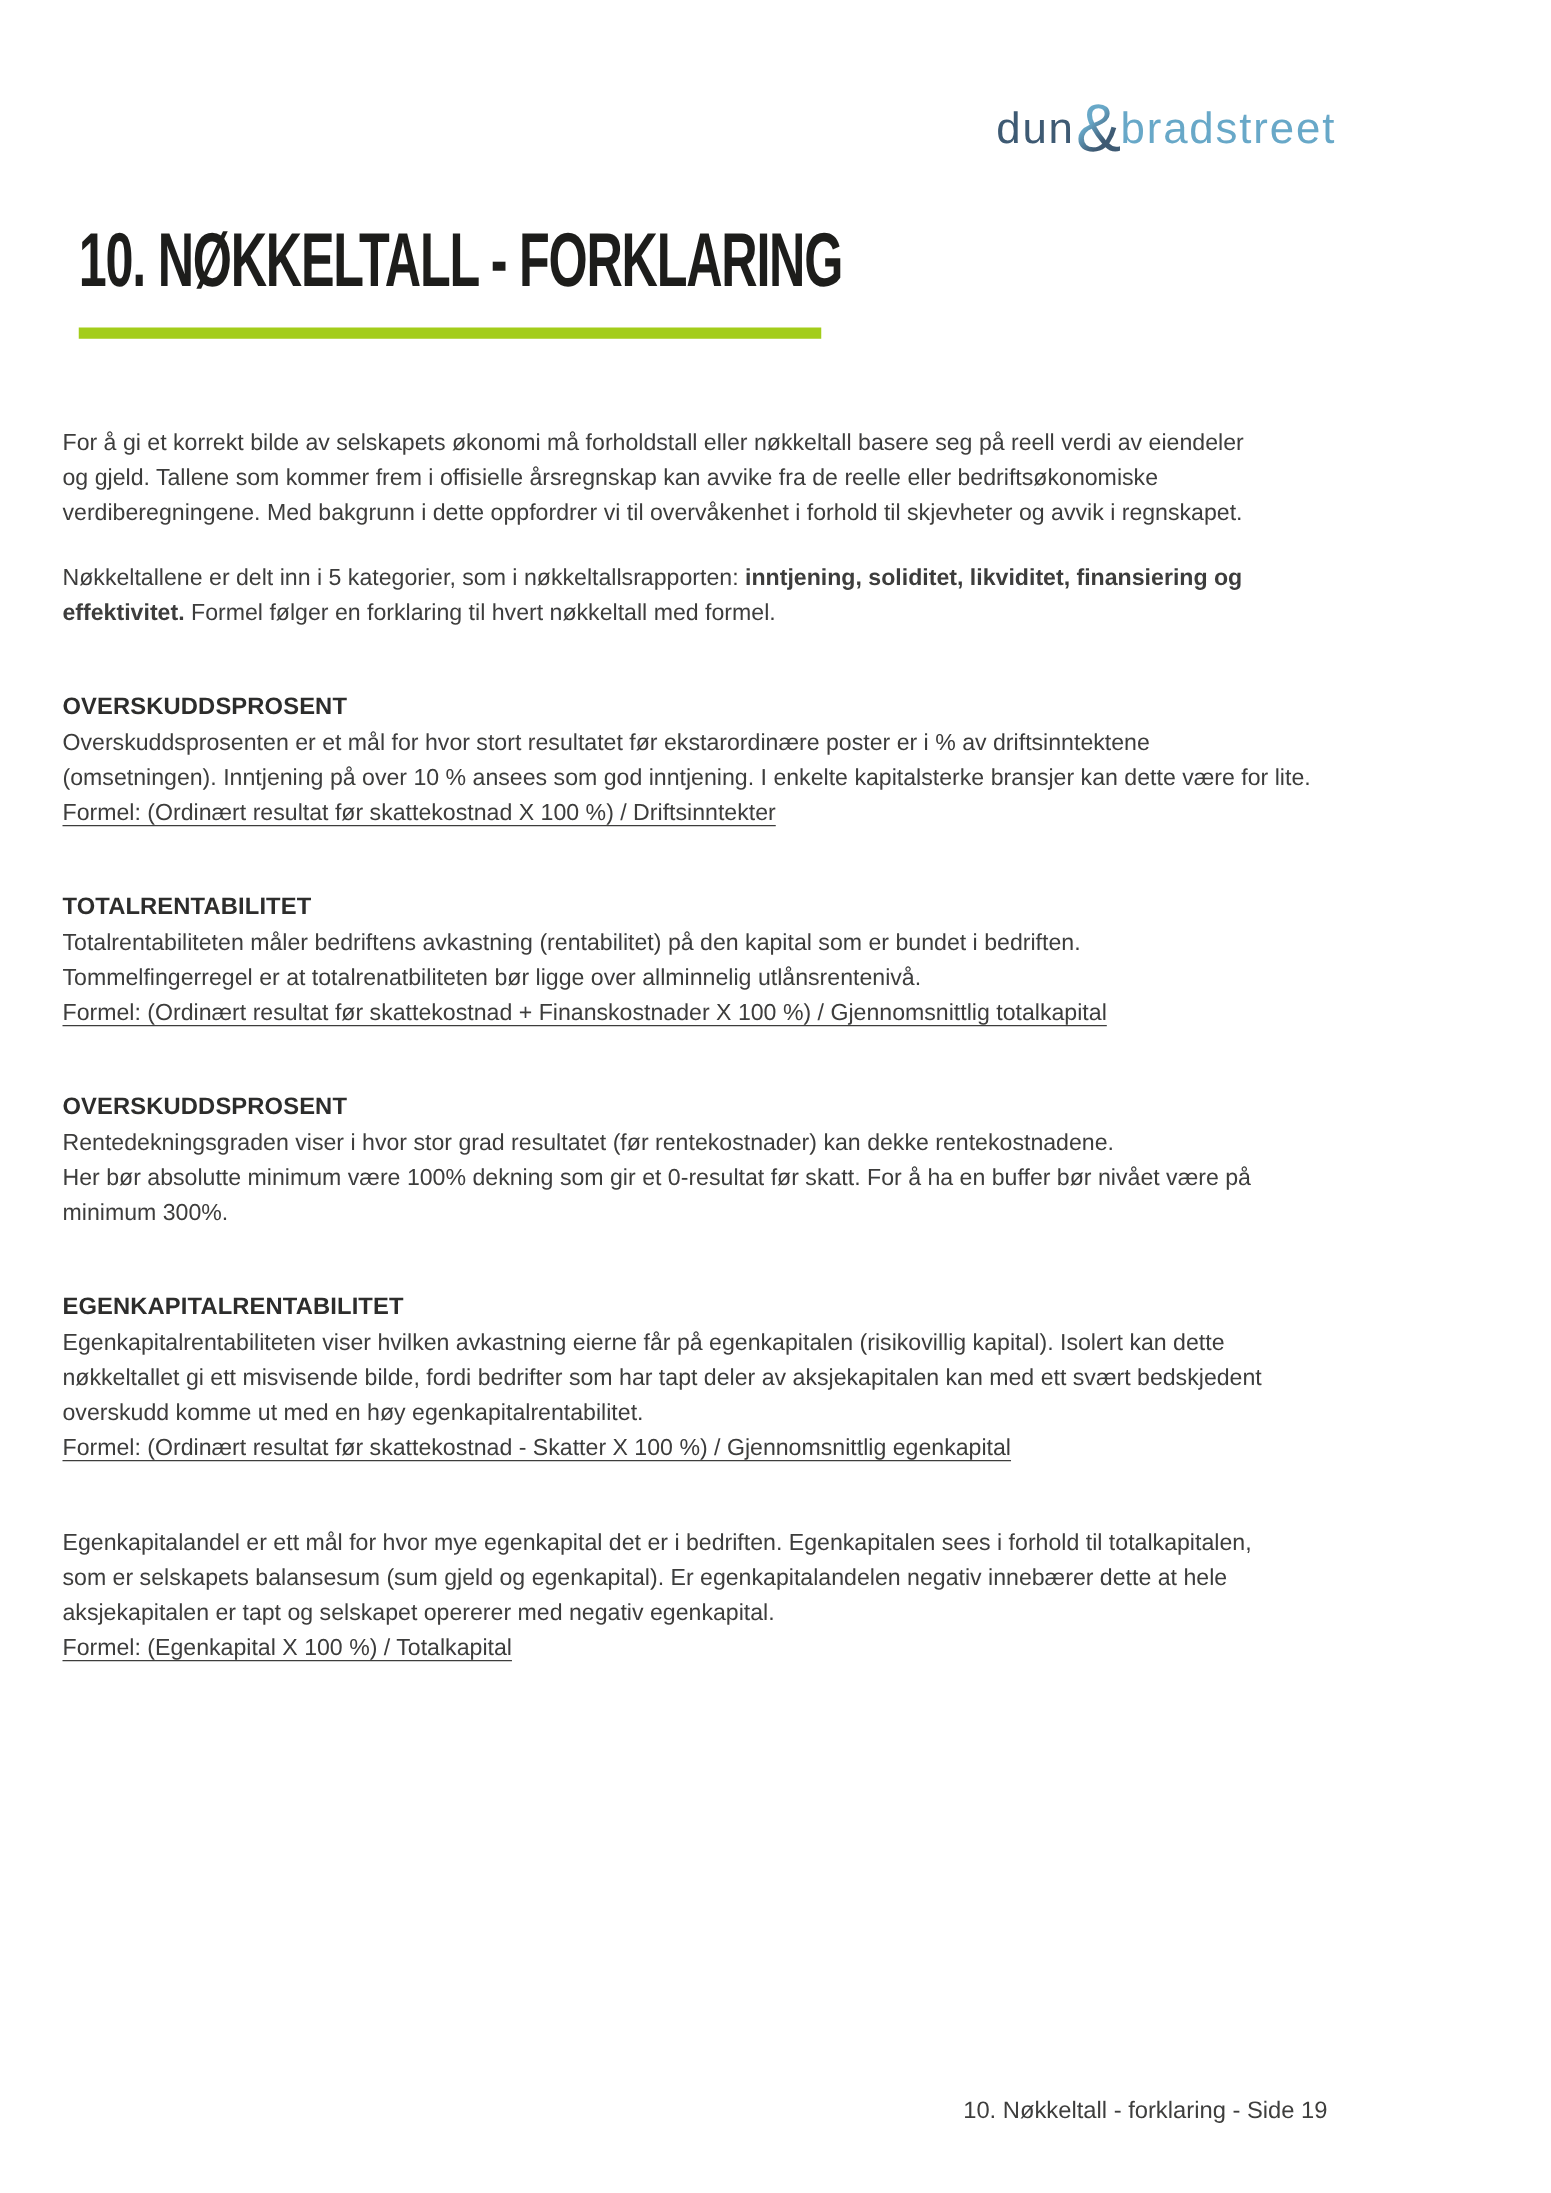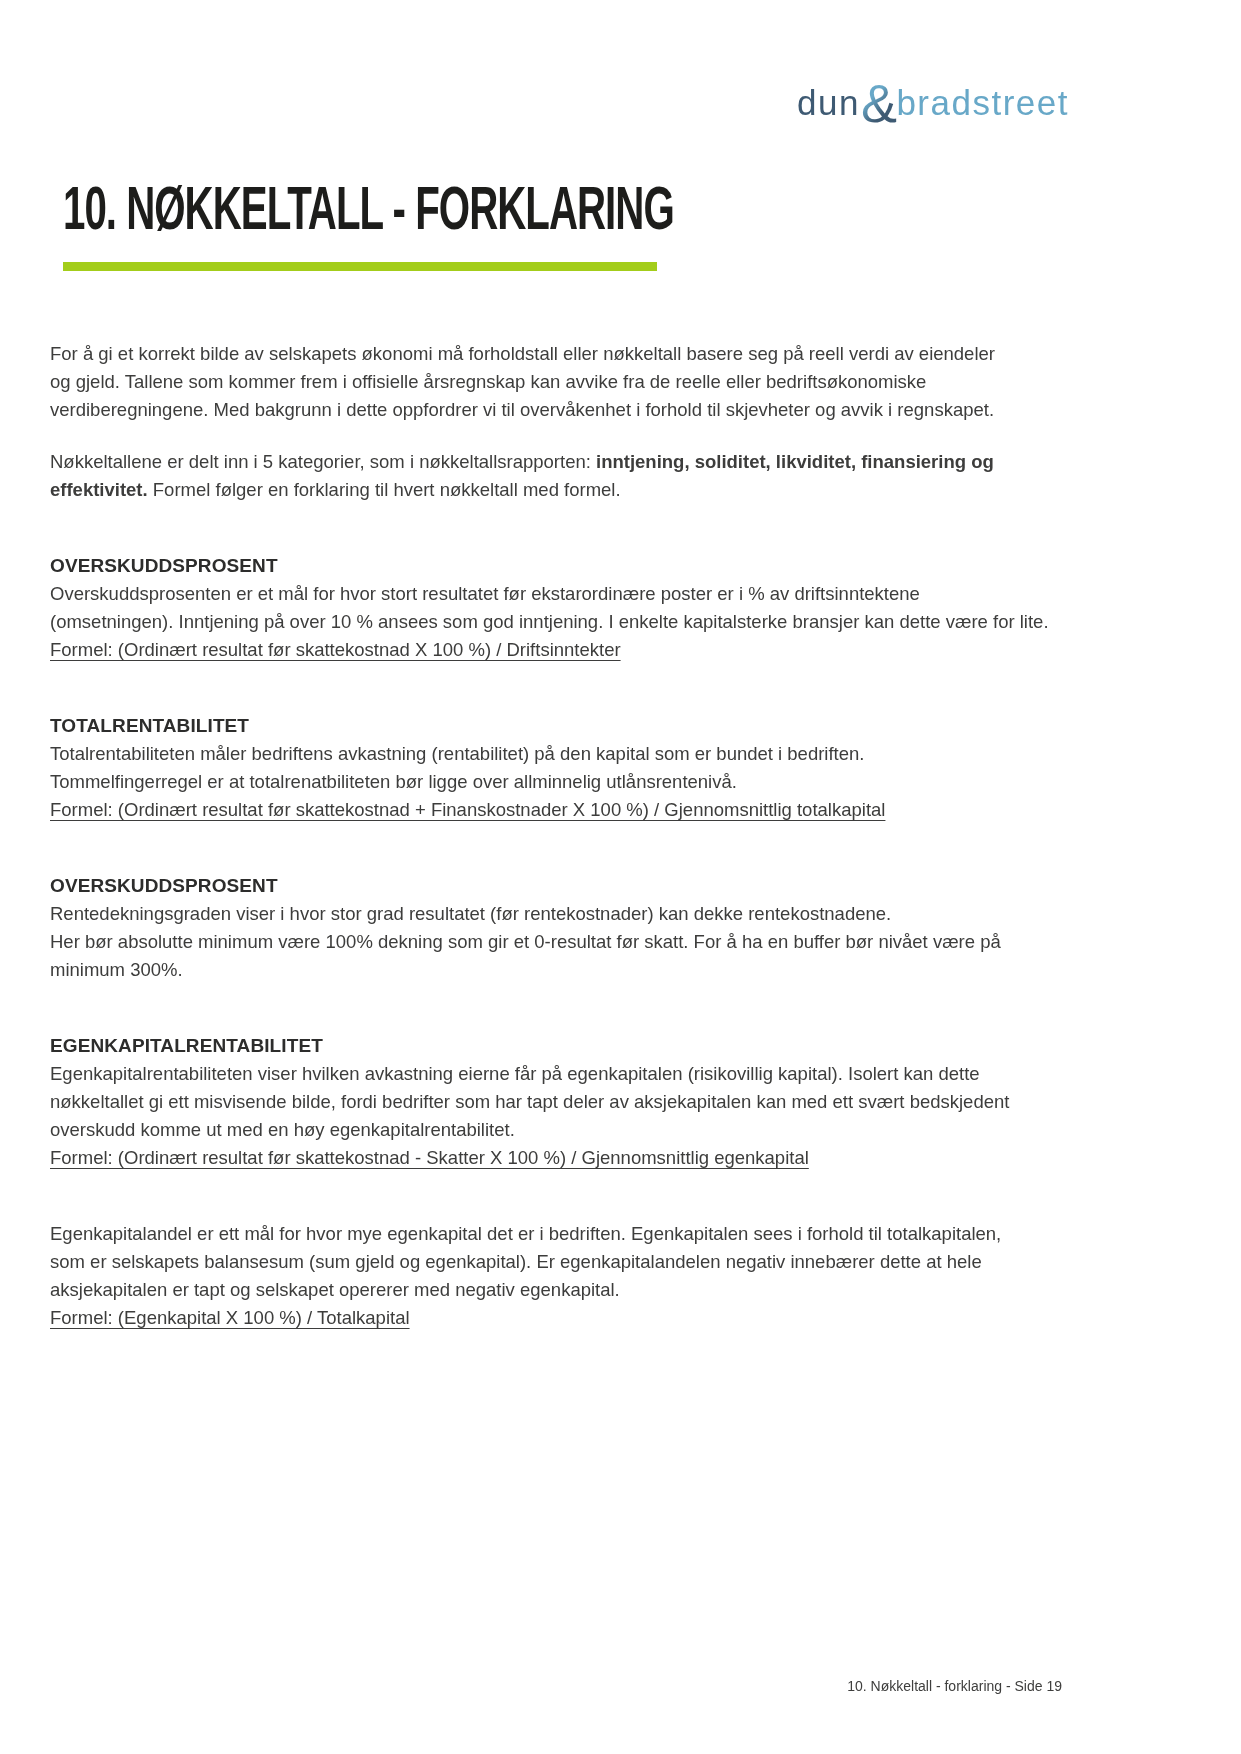--- a/index.html
+++ b/index.html
@@ -93,21 +93,21 @@
     text-decoration: underline;
     text-decoration-thickness: 1px;
     text-underline-offset: 4px;
   }
 
   
   .page-footer {
     position: absolute;
     top: 1678px;
     right: 179px;
-    font-size: 14px;
+    font-size: 19px;
     color: #3e3e3d;
     white-space: nowrap;
   }
 </style>
 </head>
 <body>
 
 <div class="page">
 
   <div class="logo">

